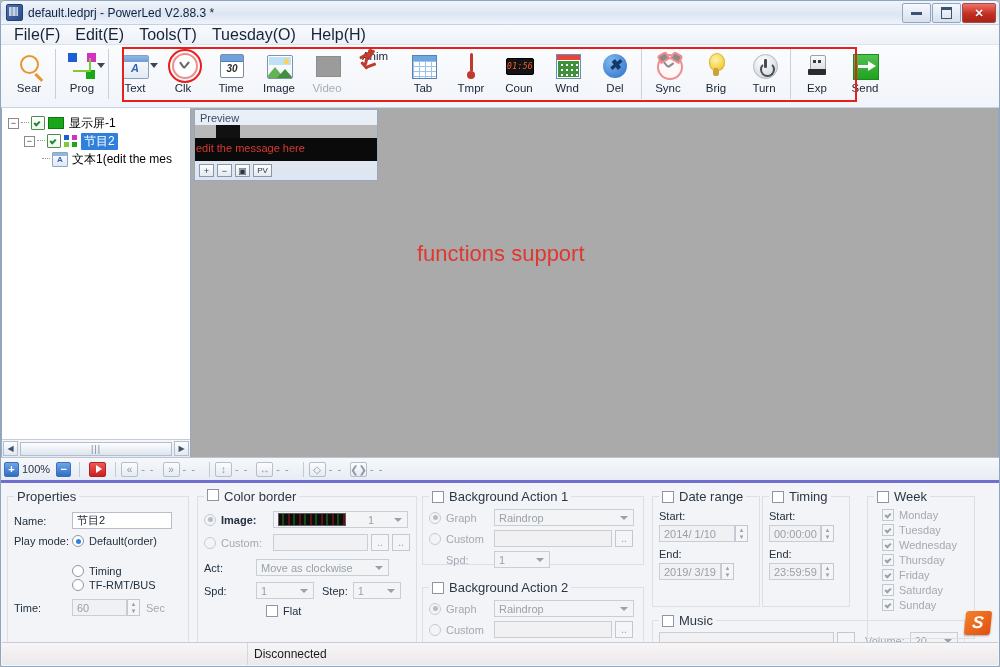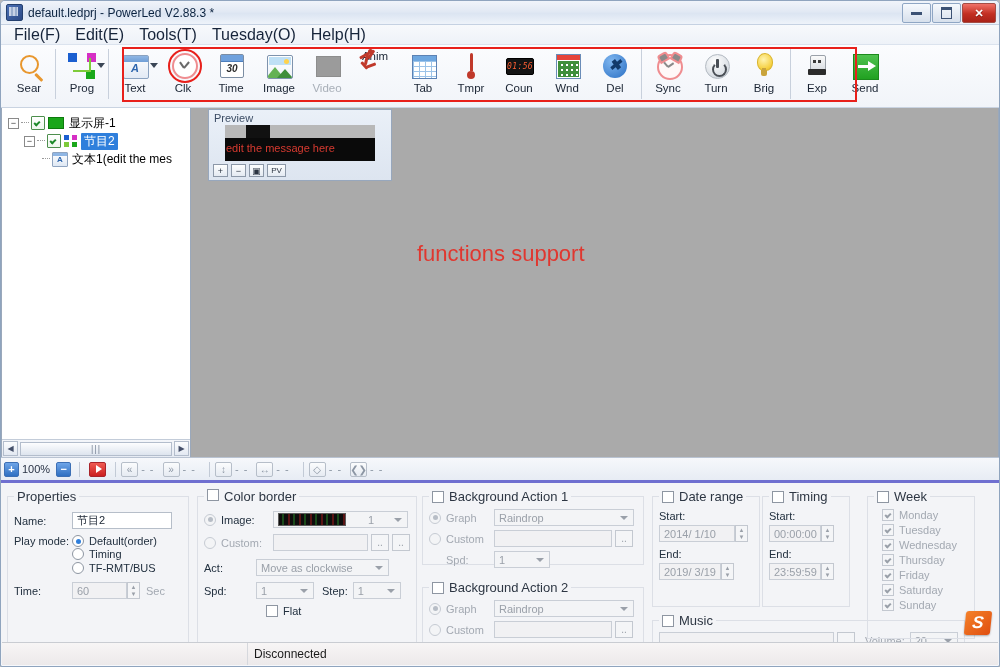--- a/index.html
+++ b/index.html
@@ -226,26 +226,26 @@
     display:flex;align-items:center;justify-content:center;color:#7b8798;font-size:9px;letter-spacing:1px;box-sizing:border-box;}
 
   .canvas{
     flex:1;position:relative;background:#aaaaaa;border-right:1px solid #9aa8bb;
   }
   .annot{
     position:absolute;left:226px;top:133px;font-size:22px;color:#e0372f;white-space:nowrap;
   }
   
   .preview{
-    position:absolute;left:17px;top:1px;width:184px;height:72px;
+    position:absolute;left:3px;top:1px;width:184px;height:72px;
     background:linear-gradient(180deg,#eaf0f8,#dde5f0);
     border:1px solid #97a7bd;box-sizing:border-box;
   }
   .pv-title{font-size:11px;color:#3a4b63;padding:2px 0 1px 5px;}
-  .pv-screen{position:relative;height:36px;margin:0 16px;background:#b8b8b8;overflow:hidden;}
+  .pv-screen{position:relative;height:36px;margin:0 0;background:#b8b8b8;overflow:hidden;}
   .pv-black{position:absolute;left:21px;top:0;width:24px;height:13px;background:#111;}
   .pv-band{position:absolute;left:0;right:0;top:13px;height:23px;background:#0a0a0a;}
   .pv-msg{
     position:absolute;left:1px;top:17px;font-size:11px;color:#d83a30;white-space:nowrap;
     font-family:"Liberation Sans",sans-serif;
   }
   .pv-bar{height:19px;display:flex;align-items:center;gap:3px;padding-left:4px;}
   .pvb{
     width:15px;height:13px;border:1px solid #8c98a8;background:linear-gradient(180deg,#fdfefe,#e4eaf2);
     display:flex;align-items:center;justify-content:center;font-size:9px;color:#2b3purple;color:#2b3442;box-sizing:border-box;
@@ -490,29 +490,29 @@
             <i class="e1"></i>
             <i class="e2"></i>
             <i class="h"></i>
             <i class="m"></i>
           </i>
         </span>
       <span class="tb-lab">Sync</span>
     </div>
     <div class="tb-item">
       <span class="tb-ico">
+          <i class="ic-brig"></i>
+        </span>
+      <span class="tb-lab">Brig</span>
+    </div>
+    <div class="tb-item">
+      <span class="tb-ico">
           <i class="ic-turn"></i>
         </span>
       <span class="tb-lab">Turn</span>
-    </div>
-    <div class="tb-item">
-      <span class="tb-ico">
-          <i class="ic-brig"></i>
-        </span>
-      <span class="tb-lab">Brig</span>
     </div>
     <div class="tb-sep"></div>
     <div class="tb-item">
       <span class="tb-ico">
           <i class="ic-exp">
             <i></i>
           </i>
         </span>
       <span class="tb-lab">Exp</span>
     </div>
@@ -609,21 +609,21 @@
 
   <div class="props">
 
     <div class="col-props">
       <fieldset class="gb" style="height:158px;">
         <legend class="gl">Properties</legend>
         <div class="row" style="margin-top:6px;">
           <span class="lbl" style="width:58px;">Name:</span>
           <div class="field" style="width:100px;">节目2</div>
         </div>
-        <div class="row" style="margin-bottom:1px;">
+        <div class="row" style="margin-bottom:18px;">
           <span class="lbl" style="width:58px;">Play mode:</span>
           <span class="radio on"></span>
           <span class="lbl">Default(order)</span>
         </div>
         <div class="row" style="margin-bottom:2px;padding-left:58px;">
           <span class="radio"></span>
           <span class="lbl">Timing</span>
         </div>
         <div class="row" style="margin-bottom:8px;padding-left:58px;">
           <span class="radio"></span>
@@ -642,21 +642,21 @@
     </div>
 
     <div class="col-border">
       <fieldset class="gb" style="height:158px;">
         <legend class="gl" style="display:flex;align-items:flex-start;">
           <span class="cbx"></span>
           <span>Color border</span>
         </legend>
         <div class="row" style="margin-top:5px;">
           <span class="radio dis on"></span>
-          <span class="lbl" style="width:52px;">Image:</span>
+          <span class="lbl" style="width:52px;font-weight:bold;">Image:</span>
           <div class="sel-box dis" style="width:135px;">
             <span style="display:flex;align-items:center;gap:22px;">
               <span class="swatch"></span>
               <span>1</span>
             </span>
             <span class="arrow-d"></span>
           </div>
         </div>
         <div class="row">
           <span class="radio dis"></span>

